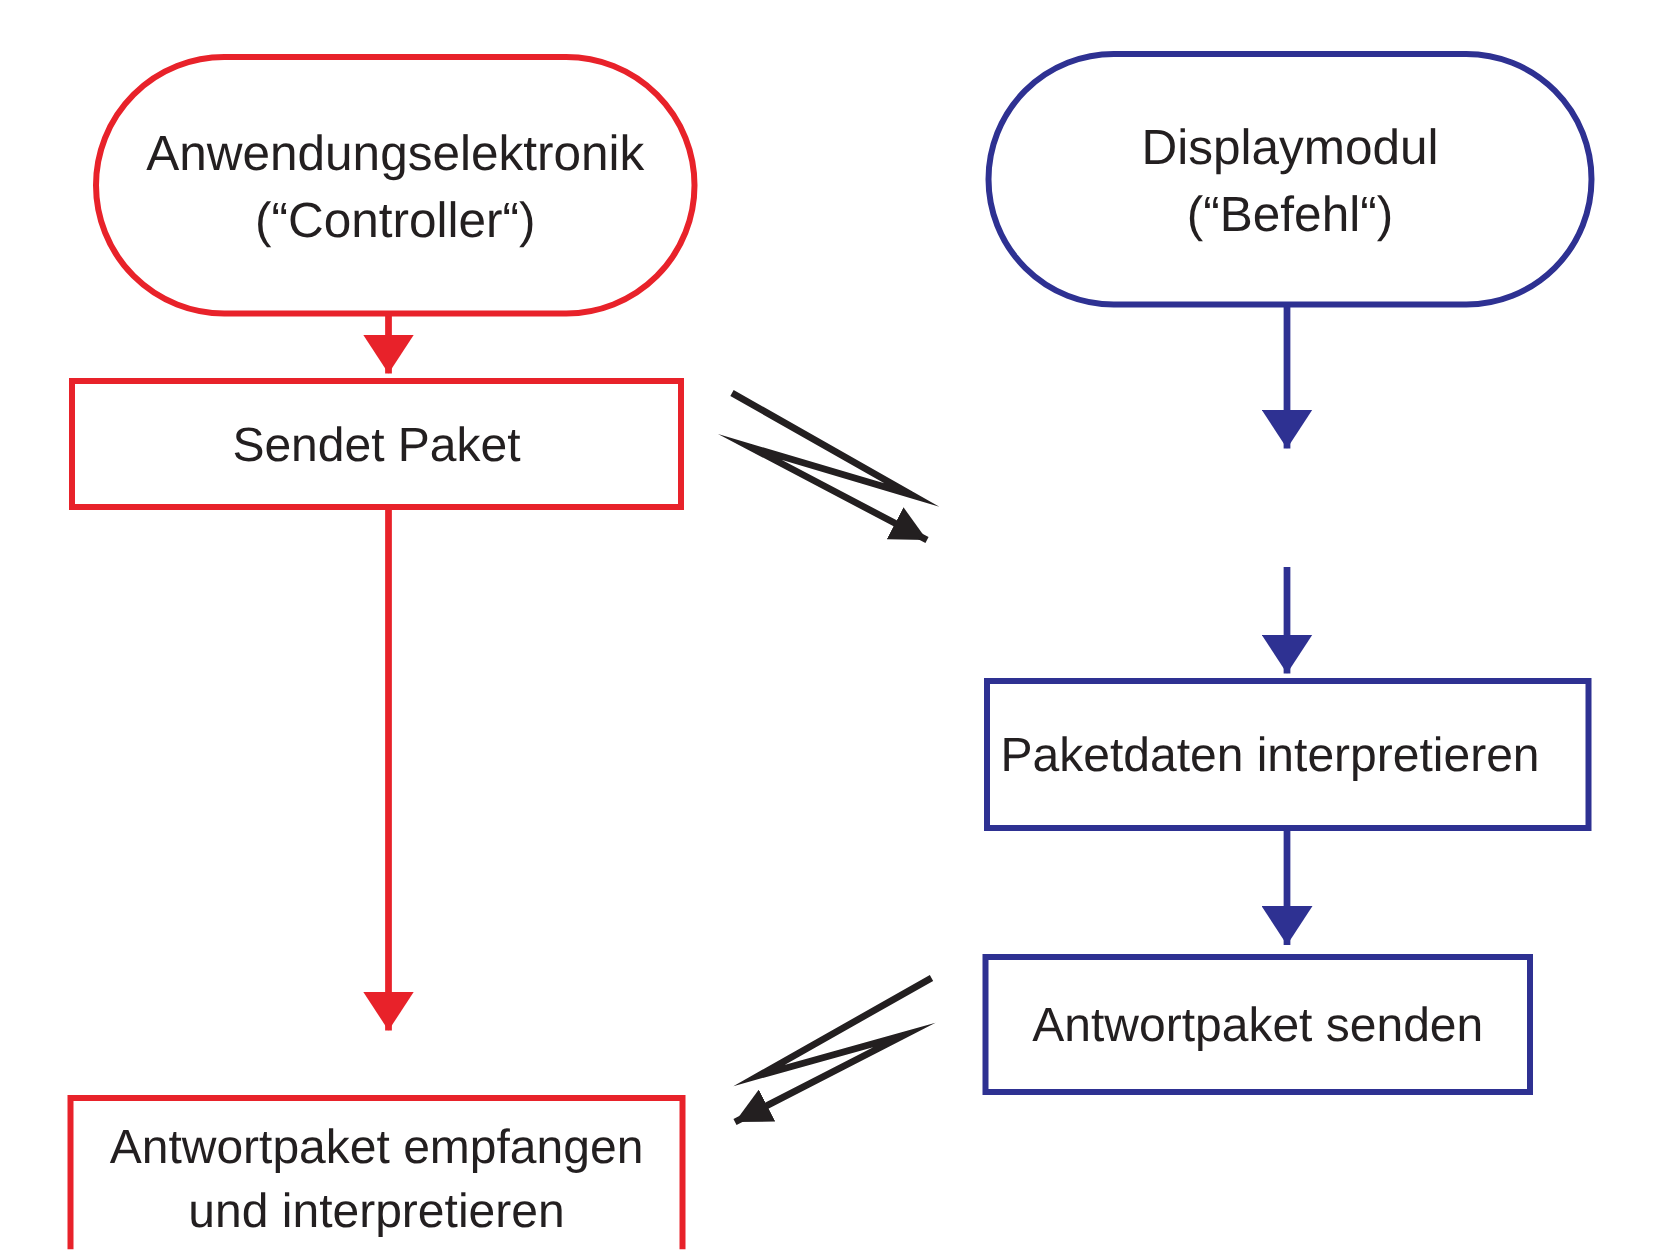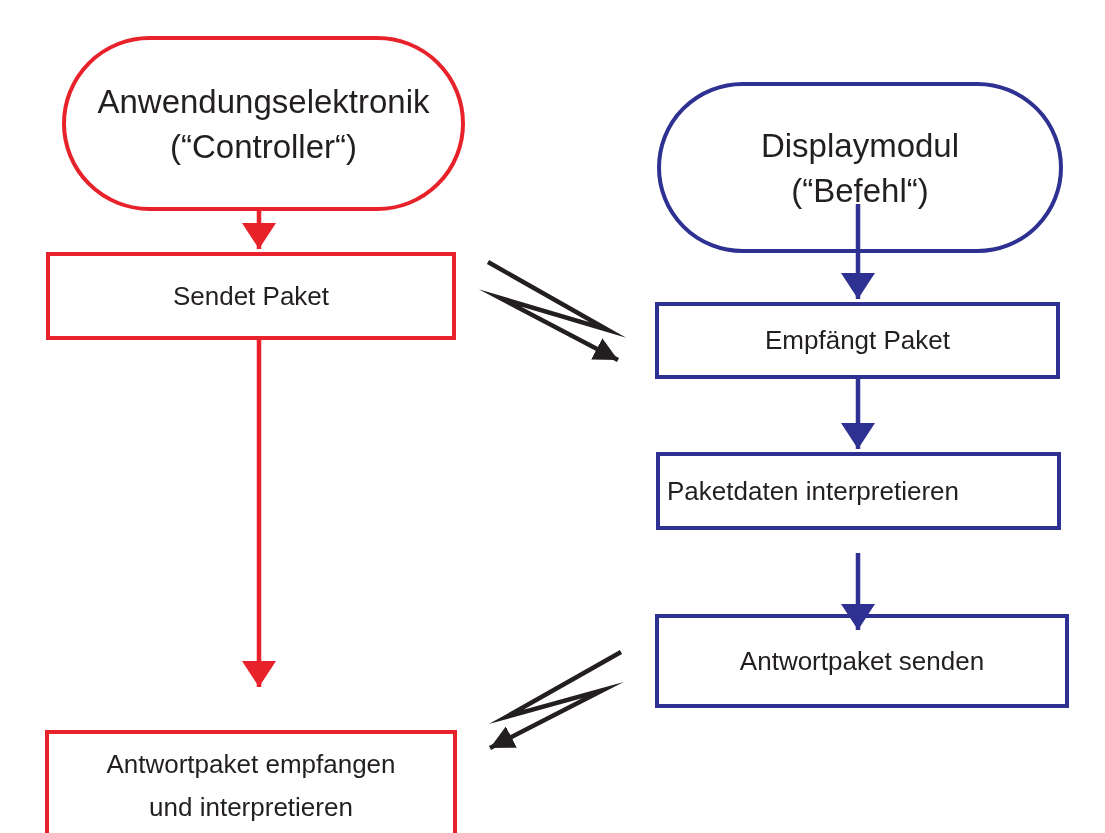--- a/index.html
+++ b/index.html
@@ -7,35 +7,35 @@
     position:relative; width:1105px; height:833px; background:#ffffff;
     font-family:"Liberation Sans", sans-serif; color:#231F20; overflow:hidden;
   }
   .stadium {
     position:absolute; box-sizing:border-box; background:#ffffff;
     border:4px solid; border-radius:999px;
     display:flex; flex-direction:column; justify-content:center;
     text-align:center; font-size:33px; line-height:45px;
   }
   .stadium.red  { left:62px;  top:36px; width:403px; height:175px; border-color:var(--controller-accent); }
-  .stadium.blue { left:657px; top:34px; width:406px; height:171px; border-color:var(--device-accent);margin-top:48px; }
+  .stadium.blue { left:657px; top:34px; width:406px; height:171px; border-color:var(--device-accent); }
   .box {
     position:absolute; box-sizing:border-box; background:#ffffff;
     border:4px solid;
     display:flex; flex-direction:column; align-items:center; justify-content:center;
-    text-align:center; font-size:26px; line-height:43px;
+    text-align:center; font-size:32px; line-height:43px;
   }
   .box.red  { border-color:var(--controller-accent); }
   .box.blue { border-color:var(--device-accent); }
   #box-ctrl-send    { left:46px;  top:252px; width:410px; height:88px;  }
   #box-ctrl-recv    { left:45px;  top:730px; width:412px; height:112px; }
   #box-dev-recv     { left:655px; top:302px; width:405px; height:77px;  }
-  #box-dev-interpret{ left:656px; top:452px; width:405px; height:78px;
+  #box-dev-interpret{ left:656px; top:452px; width:405px; height:102px;
                       align-items:flex-start; text-align:left; padding-left:7px; }
-  #box-dev-send     { left:655px; top:614px; width:414px; height:94px;  }
+  #box-dev-send     { left:655px; top:636px; width:367px; height:94px;  }
   .line-nowrap { white-space:nowrap; }
   svg.arrows { position:absolute; left:0; top:0; pointer-events:none; }
 </style>
 </head>
 <body>
 
 <div class="canvas" style="background: rgb(255, 255, 255); color: rgb(35, 31, 32);">
 
   <div class="stadium red">
     <div class="line-nowrap">Anwendungselektronik</div>
@@ -49,23 +49,20 @@
   <div class="box red" id="box-ctrl-recv">
     <div class="line-nowrap">Antwortpaket empfangen</div>
     <div class="line-nowrap">und interpretieren</div>
   </div>
 
   <div class="stadium blue">
     <div class="line-nowrap">Displaymodul</div>
     <div class="line-nowrap">(“Befehl“)</div>
   </div>
 
-  <div class="box blue" id="box-dev-recv">
-    <div class="line-nowrap">Empfängt Paket</div>
-  </div>
 
   <div class="box blue" id="box-dev-interpret">
     <div class="line-nowrap">Paketdaten interpretieren</div>
   </div>
 
   <div class="box blue" id="box-dev-send">
     <div class="line-nowrap">Antwortpaket senden</div>
   </div>
 
   <svg class="arrows" width="1105" height="833" viewBox="0 0 1105 833">

